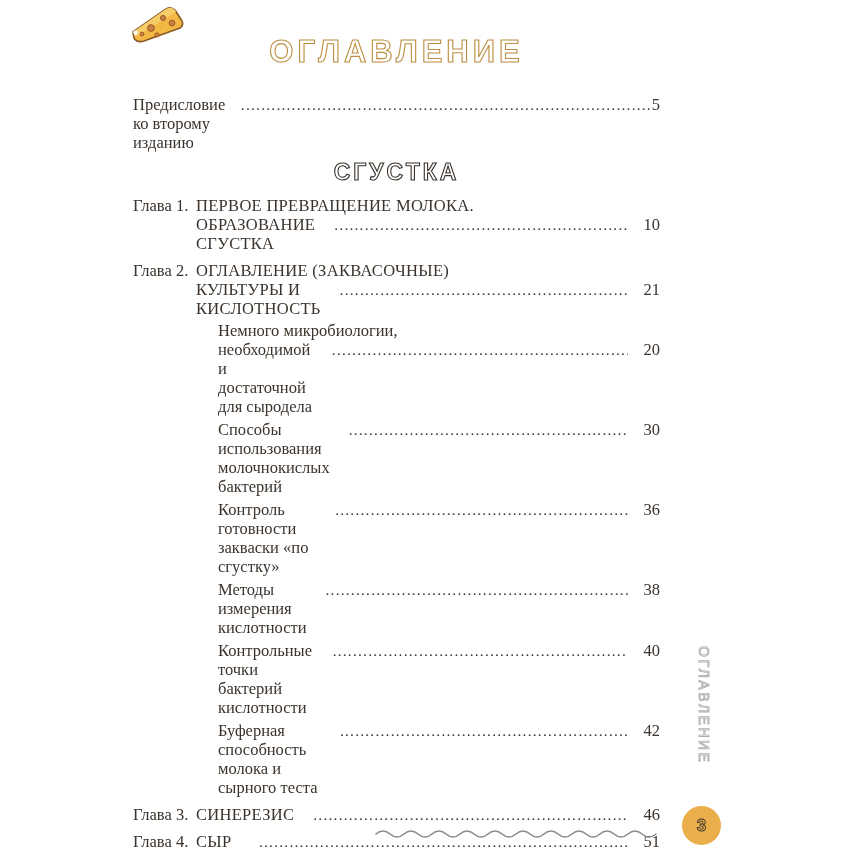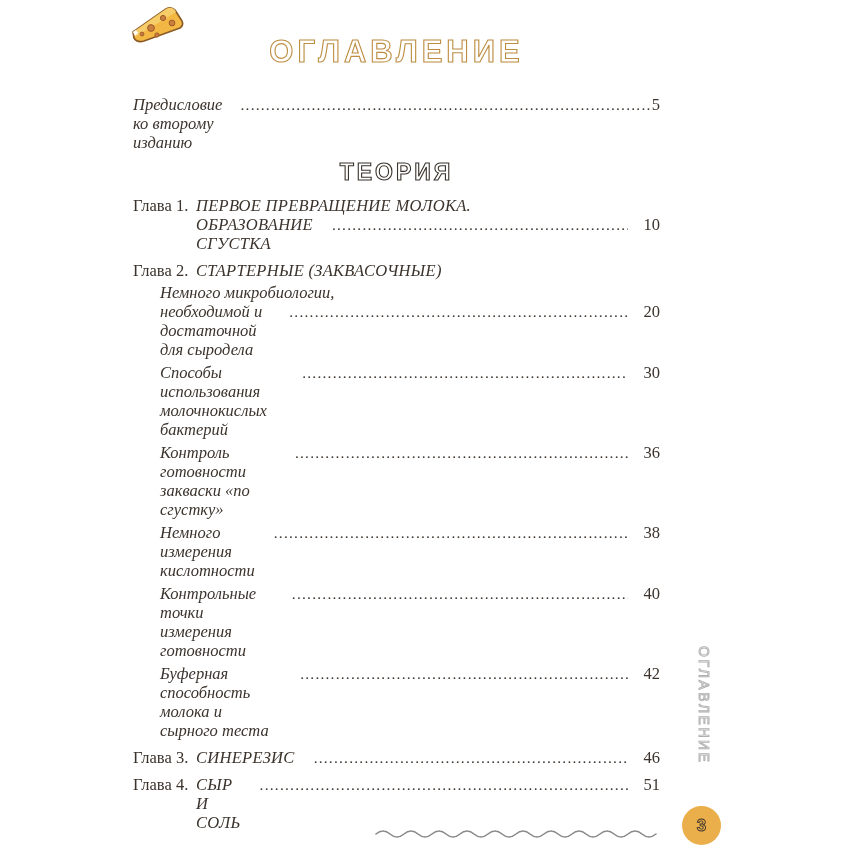--- a/index.html
+++ b/index.html
@@ -41,25 +41,25 @@
   .front-row { display: flex; align-items: baseline; font-size: 16.5px; line-height: 19px; margin-bottom: 7px; }
 
   .section-header {
     margin: 7px 0 11px 0; text-align: center;
     font-size: 23px; letter-spacing: 3px; line-height: 26px;
     font-weight: 700;
   }
 
   .entry { font-size: 16.5px; line-height: 19px; }
   .entry.type-chapter { display: flex; margin-top: 8px; margin-bottom: 3px; }
-  .entry.type-sub { margin-left: 27px; margin-bottom: 4px; }
+  .entry.type-sub { margin-left: 85px; margin-bottom: 4px; }
   .chapter-label { flex: 0 0 63px; }
   .entry-content { flex: 1 1 auto; min-width: 0; }
   .entry.type-chapter .entry-line, .entry.type-chapter .line-text { letter-spacing: 0.3px; }
-  .entry-line, .line-text { white-space: pre-wrap; font-style: italic; }
+  .entry-line, .line-text { white-space: pre-wrap; }
 
   .row-line { display: flex; align-items: baseline; gap: 16px; }
   .line-text { flex: 0 1 auto; }
   .dots { flex: 1 1 auto; overflow: hidden; white-space: nowrap; margin-left: 3px; }
   .dots::after {
     content: "........................................................................................................................................................................................";
     letter-spacing: 1.2px; font-size: 15.5px; color: #3b332c;
   }
   .pageno { flex: 0 0 auto; }
 
@@ -106,37 +106,42 @@
   <h1 class="main-title outline outline-gold">ОГЛАВЛЕНИЕ</h1>
 
   <div class="flow">
     <div id="front-list">
         <div class="front-row">
           <span class="line-text">Предисловие ко второму изданию</span>
           <span class="dots"></span>
           <span class="pageno">5</span>
         </div>
       </div>
-    <h2 class="section-header outline outline-dark">ТЕОРИЯ</h2>
+    <h2 class="section-header outline outline-dark">СГУСТКА</h2>
     <div id="toc-list">
         <div class="entry type-chapter">
           <span class="chapter-label">Глава 1.</span>
           <div class="entry-content">
             <div class="entry-line">ПЕРВОЕ ПРЕВРАЩЕНИЕ МОЛОКА.</div>
             <div class="row-line">
               <span class="line-text">ОБРАЗОВАНИЕ СГУСТКА </span>
               <span class="dots"></span>
               <span class="pageno">10</span>
             </div>
           </div>
         </div>
         <div class="entry type-chapter">
           <span class="chapter-label">Глава 2.</span>
           <div class="entry-content">
-            <div class="entry-line">СТАРТЕРНЫЕ (ЗАКВАСОЧНЫЕ)</div>
+            <div class="entry-line">ОГЛАВЛЕНИЕ (ЗАКВАСОЧНЫЕ)</div>
+            <div class="row-line">
+              <span class="line-text">КУЛЬТУРЫ И КИСЛОТНОСТЬ </span>
+              <span class="dots"></span>
+              <span class="pageno">21</span>
+            </div>
           </div>
         </div>
         <div class="entry type-sub">
           <div class="entry-line">Немного микробиологии,</div>
           <div class="row-line">
             <span class="line-text">необходимой и достаточной для сыродела </span>
             <span class="dots"></span>
             <span class="pageno">20</span>
           </div>
         </div>
@@ -149,28 +154,28 @@
         </div>
         <div class="entry type-sub">
           <div class="row-line">
             <span class="line-text">Контроль готовности закваски «по сгустку» </span>
             <span class="dots"></span>
             <span class="pageno">36</span>
           </div>
         </div>
         <div class="entry type-sub">
           <div class="row-line">
-            <span class="line-text">Немного измерения кислотности </span>
+            <span class="line-text">Методы измерения кислотности </span>
             <span class="dots"></span>
             <span class="pageno">38</span>
           </div>
         </div>
         <div class="entry type-sub">
           <div class="row-line">
-            <span class="line-text">Контрольные точки измерения готовности </span>
+            <span class="line-text">Контрольные точки бактерий кислотности </span>
             <span class="dots"></span>
             <span class="pageno">40</span>
           </div>
         </div>
         <div class="entry type-sub">
           <div class="row-line">
             <span class="line-text">Буферная способность молока и сырного теста </span>
             <span class="dots"></span>
             <span class="pageno">42</span>
           </div>

